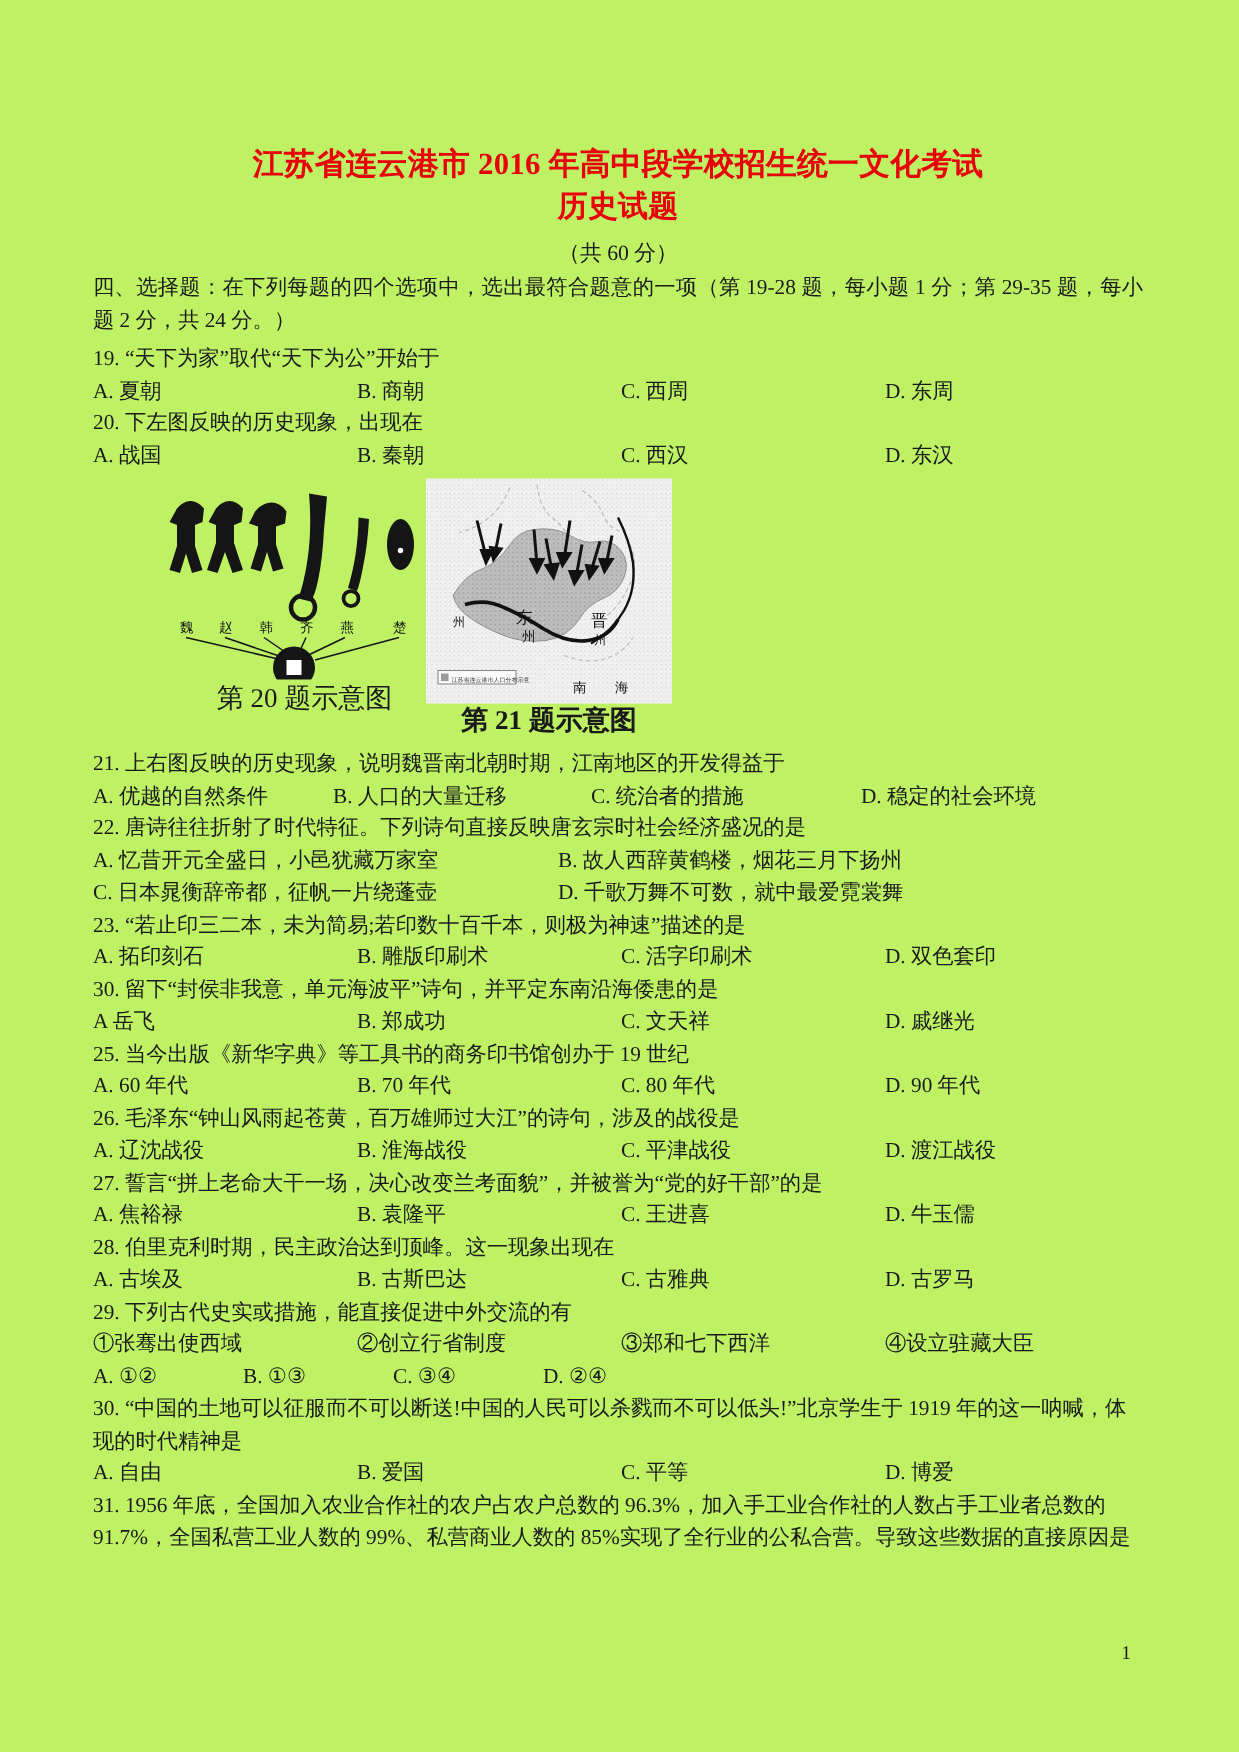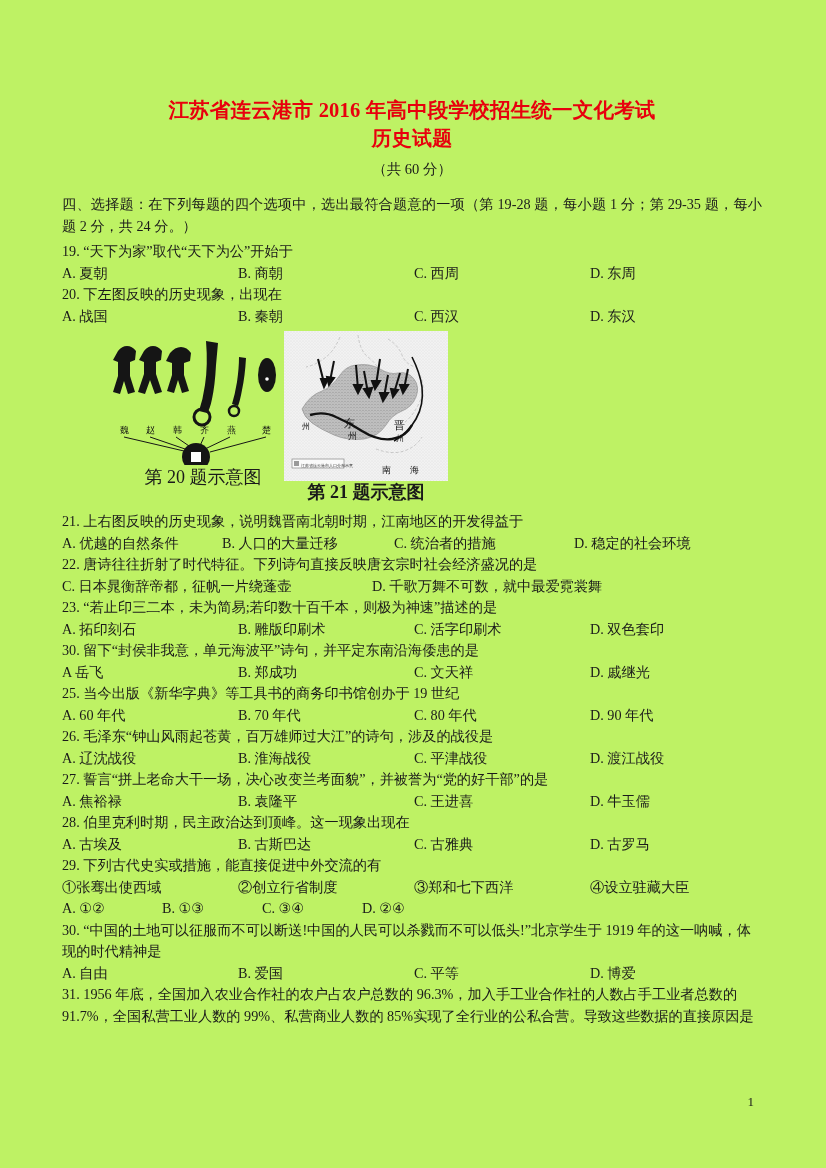--- a/index.html
+++ b/index.html
@@ -126,21 +126,21 @@
 </head>
 <body>
 
 <div class="page">
   <div class="content">
 
     <div class="title-main">江苏省连云港市 2016 年高中段学校招生统一文化考试</div>
     <div class="title-sub">历史试题</div>
     <div class="title-score">（共 60 分）</div>
 
-    <p class="para" style="margin-top:12px;">四、选择题：在下列每题的四个选项中，选出最符合题意的一项（第 19-28 题，每小题 1 分；第 29-35 题，每小题 2 分，共 24 分。）</p>
+    <p class="para" style="margin-top:0;">四、选择题：在下列每题的四个选项中，选出最符合题意的一项（第 19-28 题，每小题 1 分；第 29-35 题，每小题 2 分，共 24 分。）</p>
 
     <p class="q-stem" style="margin-top:4px;">19.  “天下为家”取代“天下为公”开始于</p>
     <div class="opt-row cols4">
       <span class="opt">A. 夏朝</span><span class="opt">B. 商朝</span><span class="opt">C. 西周</span><span class="opt">D. 东周</span>
     </div>
 
     <p class="q-stem">20. 下左图反映的历史现象，出现在</p>
     <div class="opt-row cols4">
       <span class="opt">A. 战国</span><span class="opt">B. 秦朝</span><span class="opt">C. 西汉</span><span class="opt">D. 东汉</span>
     </div>
@@ -250,20 +250,23 @@
       </div>
     </div>
 
     <p class="q-stem">21. 上右图反映的历史现象，说明魏晋南北朝时期，江南地区的开发得益于</p>
     <div class="opt-row">
       <span class="opt" style="width:160px">A. 优越的自然条件</span><span class="opt" style="width:172px">B. 人口的大量迁移</span><span class="opt" style="width:180px">C. 统治者的措施</span><span class="opt">D. 稳定的社会环境</span>
     </div>
 
     <p class="q-stem">22. 唐诗往往折射了时代特征。下列诗句直接反映唐玄宗时社会经济盛况的是</p>
     <div class="opt-row cols2">
+      <span class="opt">A. 忆昔开元全盛日，小邑犹藏万家室</span><span class="opt">B. 故人西辞黄鹤楼，烟花三月下扬州</span>
+    </div>
+    <div class="opt-row cols2">
       <span class="opt">C. 日本晁衡辞帝都，征帆一片绕蓬壶</span><span class="opt">D. 千歌万舞不可数，就中最爱霓裳舞</span>
     </div>
 
     <p class="q-stem">23. “若止印三二本，未为简易;若印数十百千本，则极为神速”描述的是</p>
     <div class="opt-row cols4">
       <span class="opt">A. 拓印刻石</span><span class="opt">B. 雕版印刷术</span><span class="opt">C. 活字印刷术</span><span class="opt">D. 双色套印</span>
     </div>
 
     <p class="q-stem">30. 留下“封侯非我意，单元海波平”诗句，并平定东南沿海倭患的是</p>
     <div class="opt-row cols4">

